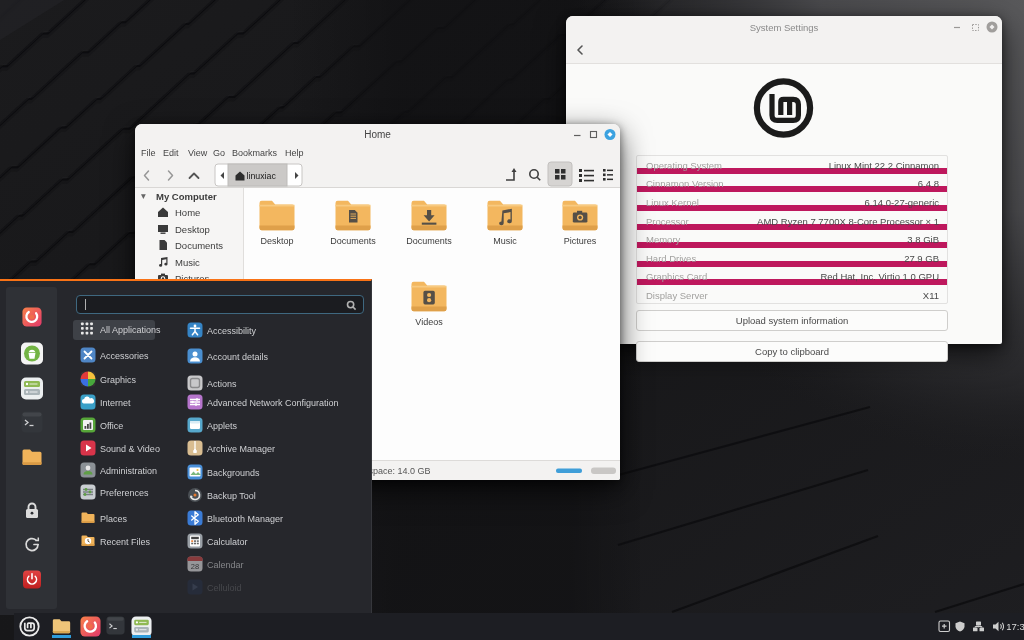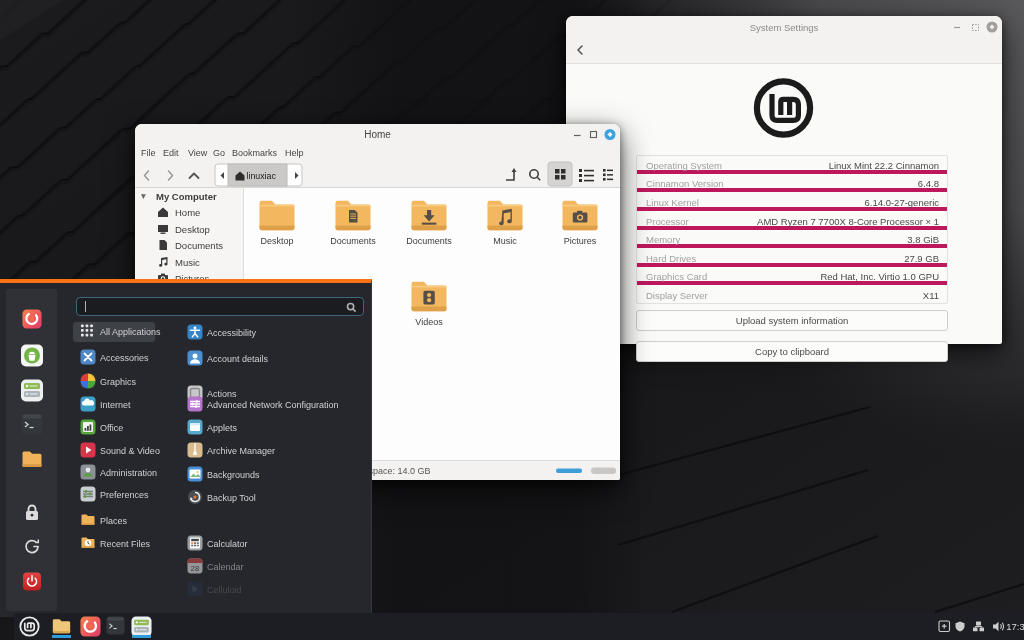--- a/index.html
+++ b/index.html
@@ -21,26 +21,26 @@
 #nemo .statusbar{position:absolute;left:0;bottom:0;right:0;height:19px;background:#f3f2f1;border-top:1px solid #dddbd9;border-radius:0 0 2px 2px;font-size:9px;color:#555;}
 .sbitem{position:absolute;left:22px;white-space:nowrap;}
 .sbitem svg{vertical-align:-2px;margin-right:6px;}
 .ficon{position:absolute;}
 .flabel{position:absolute;width:70px;text-align:center;font-size:9px;color:#3c3c3c;}
 
 #sett{left:566px;top:16px;width:436px;height:328px;background:#fafaf9;border-radius:7px 7px 2px 2px;z-index:5;text-decoration:underline;}
 #sett .titlebar{position:absolute;left:0;top:0;right:0;height:22px;background:#f3f2f1;border-radius:7px 7px 0 0;}
 #sett .title{position:absolute;width:100%;text-align:center;top:6px;font-size:9.5px;color:#8a8a8a;}
 #sett .toolbar{position:absolute;left:0;top:22px;right:0;height:25px;background:#f3f2f1;border-bottom:1px solid #e2e0de;}
-.srow{position:absolute;left:70px;width:312px;height:18.6px;border-bottom:4px solid #be185d;font-size:9.5px;box-sizing:border-box;}
+.srow{position:absolute;left:70px;width:312px;height:18.6px;border-bottom:6px solid #be185d;font-size:9.5px;box-sizing:border-box;}
 .srow .lab{position:absolute;left:10px;top:4.5px;color:#a2a19f;}
 .srow .val{position:absolute;right:9px;top:4.5px;color:#494949;}
 .sbtn{position:absolute;left:70px;width:310px;height:19px;background:#fcfcfb;border:1px solid #cfcecc;border-radius:3px;text-align:center;font-size:9.5px;color:#4a4a4a;line-height:19px;}
 
-#menu{position:absolute;left:0;top:279px;width:371px;height:334px;background:#26272c;z-index:20;border-top:4px solid #f97316;border-right:1px solid #36373c;}
+#menu{position:absolute;left:0;top:279px;width:371px;height:334px;background:#26272c;z-index:20;border-top:2px solid #f97316;border-right:1px solid #36373c;}
 #fav{position:absolute;left:6px;top:6px;width:51px;height:322px;background:#2f3136;border-radius:3px;}
 .favic{position:absolute;left:50%;transform:translateX(-50%);}
 #search{position:absolute;left:76px;top:14px;width:288px;height:19px;background:#1b1c20;border:1px solid #3f6880;border-radius:4px;box-sizing:border-box;}
 .mrow{position:absolute;height:22px;font-size:9px;color:#cfd0d3;white-space:nowrap;}
 .mrow .mi{position:absolute;left:0;top:50%;transform:translateY(-50%);}
 .mrow .mt{position:absolute;left:20px;top:50%;transform:translateY(-50%);}
 
 #panel{position:absolute;left:14px;top:613px;width:1024px;height:27px;background:#1d1e23;z-index:30;}
 .tico{position:absolute;top:3px;}
 #clock{position:absolute;right:8px;top:8px;font-size:9.5px;color:#dcdcdc;}
@@ -469,21 +469,21 @@
       <span class="mt">Accessibility</span>
     </div>
   <div class="mrow" style="left:187px;top:64.5px;width:180px;opacity:1">
       <span class="mi"><svg width="16" height="16" viewBox="0 0 16 16">
           <rect x="0.5" y="0.5" width="15" height="15" rx="3.5" fill="#4a8fd0"></rect>
           <circle cx="8" cy="6" r="2.5" fill="#fff"></circle>
           <path d="M3 13.5 a5 4.2 0 0 1 10 0 Z" fill="#fff"></path>
         </svg></span>
       <span class="mt">Account details</span>
     </div>
-  <div class="mrow" style="left:187px;top:100px;width:180px;opacity:1">
+  <div class="mrow" style="left:187px;top:92px;width:180px;opacity:1">
       <span class="mi"><svg width="16" height="16" viewBox="0 0 16 16">
           <rect x="0.5" y="0.5" width="15" height="15" rx="3.5" fill="#c8c8ca"></rect>
           <rect x="3.5" y="3.5" width="9" height="9" rx="2" fill="none" stroke="#8a8a8c" stroke-width="1.4"></rect>
         </svg></span>
       <span class="mt">Actions</span>
     </div>
   <div class="mrow" style="left:187px;top:110.5px;width:180px;opacity:1">
       <span class="mi"><svg width="16" height="16" viewBox="0 0 16 16">
           <rect x="0.5" y="0.5" width="15" height="15" rx="3.5" fill="#b675cc"></rect>
           <path d="M3 5.5 h10 M3 8 h10 M3 10.5 h10" stroke="#fff" stroke-width="1.3"></path>
@@ -520,20 +520,27 @@
       <span class="mt">Backgrounds</span>
     </div>
   <div class="mrow" style="left:187px;top:204.0px;width:180px;opacity:1">
       <span class="mi"><svg width="16" height="16" viewBox="0 0 16 16">
           <circle cx="8" cy="8" r="7" fill="#4a4f54"></circle>
           <path d="M8 3.5 a4.5 4.5 0 1 1 -4.3 5.8" stroke="#e8e8e8" stroke-width="1.6" fill="none"></path>
           <path d="M2.8 10.5 l1-2.3 2.2 1.2 Z" fill="#e8e8e8"></path>
           <circle cx="8" cy="8" r="1.5" fill="#e87a2e"></circle>
         </svg></span>
       <span class="mt">Backup Tool</span>
+    </div>
+  <div class="mrow" style="left:187px;top:227.0px;width:180px;opacity:1">
+      <span class="mi"><svg width="16" height="16" viewBox="0 0 16 16">
+          <rect x="0.5" y="0.5" width="15" height="15" rx="3.5" fill="#3a7bd5"></rect>
+          <path d="M8 1.8 v12.4 M8 14.2 l3.3-2.9 -6.6-5.4 M8 1.8 l3.3 2.9 -6.6 5.4" stroke="#fff" stroke-width="1.3" fill="none" stroke-linejoin="round" stroke-linecap="round"></path>
+        </svg></span>
+      <span class="mt">Bluetooth Manager</span>
     </div>
   <div class="mrow" style="left:187px;top:250.3px;width:180px;opacity:1">
       <span class="mi"><svg width="16" height="16" viewBox="0 0 16 16">
           <rect x="0.5" y="0.5" width="15" height="15" rx="3.5" fill="#9aa0a6"></rect>
           <rect x="3" y="2.5" width="10" height="11" rx="1" fill="#fff"></rect>
           <rect x="4.2" y="3.8" width="7.6" height="2.4" fill="#444"></rect>
           <g fill="#e87a2e">
             <rect x="4.2" y="7.3" width="2" height="1.6"></rect>
           </g>
           <g fill="#666">

